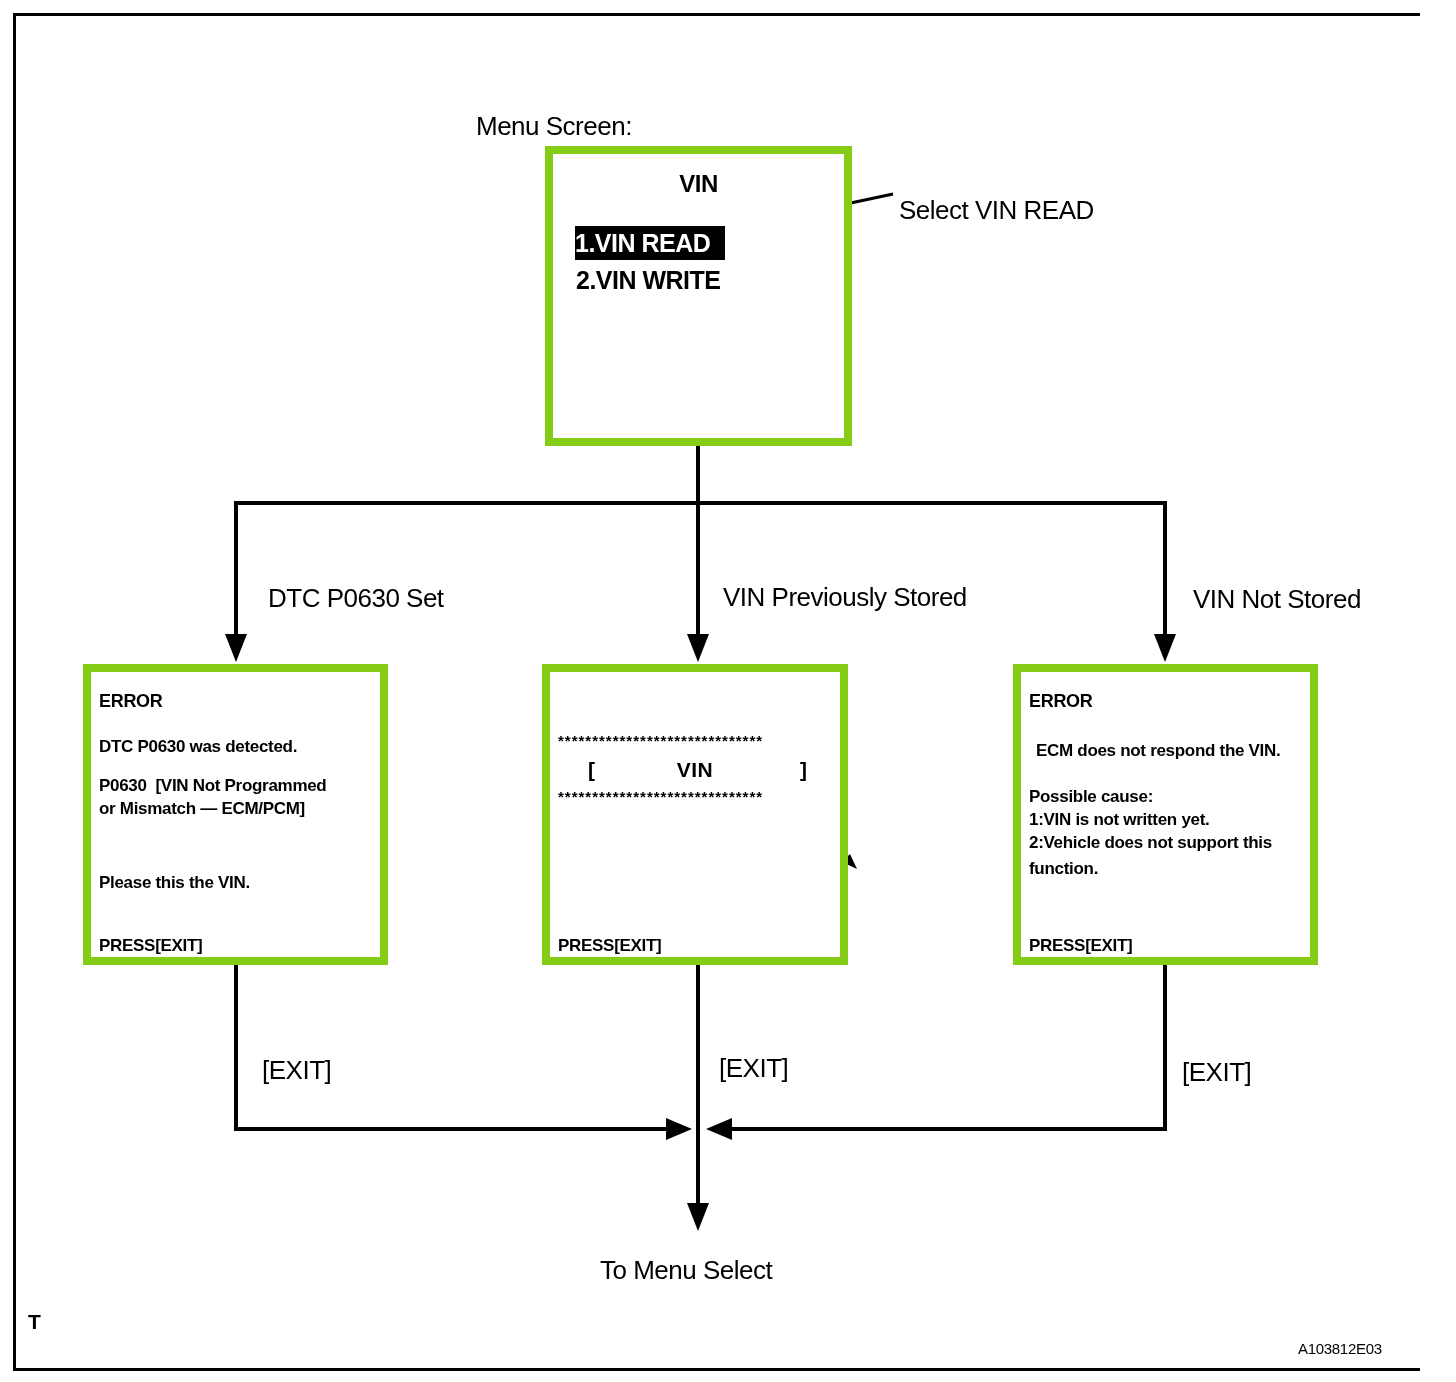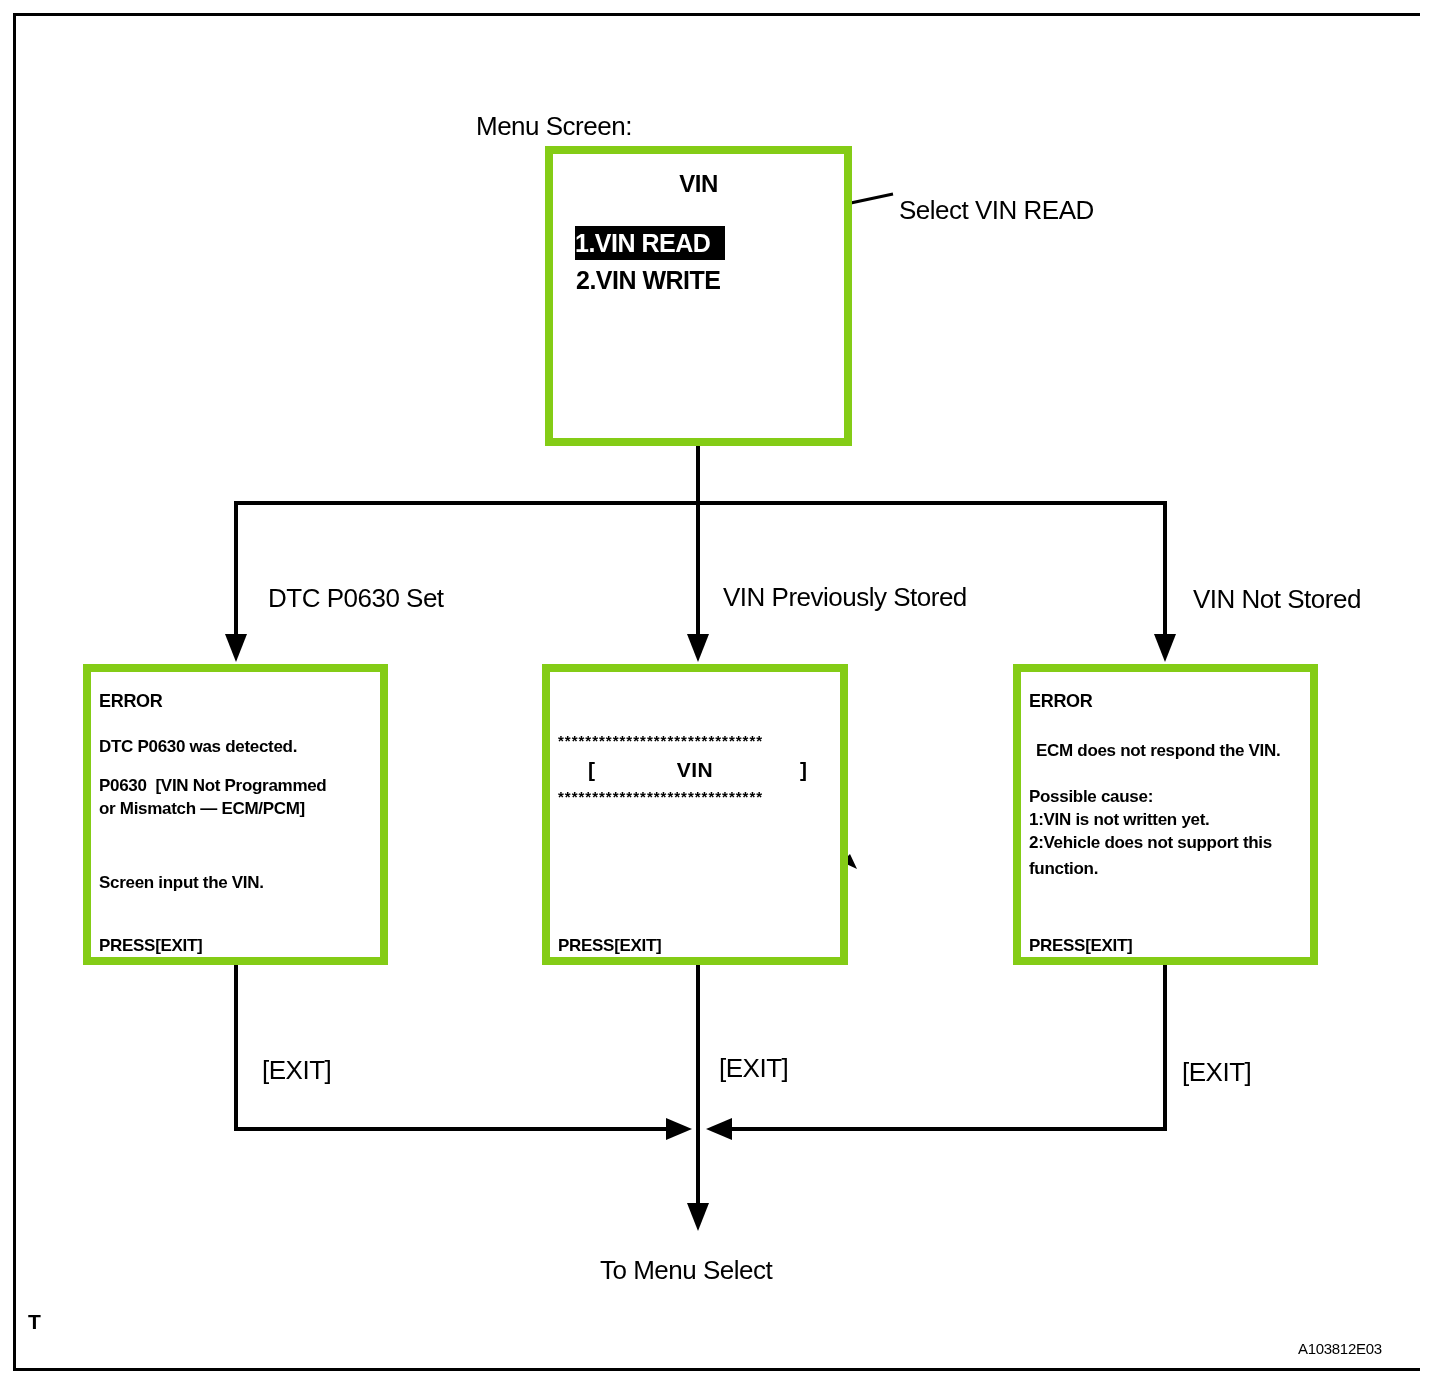--- a/index.html
+++ b/index.html
@@ -81,21 +81,21 @@
 
   <div class="annot" style="left:268px;top:584px;">DTC P0630 Set</div>
   <div class="annot" style="left:723px;top:583px;">VIN Previously Stored</div>
   <div class="annot" style="left:1193px;top:585px;">VIN Not Stored</div>
 
   <div class="screenbox box-left">
     <div class="bline btitle" style="top:18px;">ERROR</div>
     <div class="bline" style="top:64px;">DTC P0630 was detected.</div>
     <div class="bline" style="top:103px;">P0630  [VIN Not Programmed</div>
     <div class="bline" style="top:126px;">or Mismatch — ECM/PCM]</div>
-    <div class="bline" style="top:200px;">Screen input the VIN.</div>
+    <div class="bline" style="top:200px;">Please this the VIN.</div>
     <div class="bline" style="top:263px;">PRESS[EXIT]</div>
   </div>
 
   <div class="screenbox box-mid">
     <div class="bline stars" style="top:60px;">******************************</div>
     <div class="vinrow">
       <span class="br-open">[</span>
       <span class="vin-ctr">VIN</span>
       <span class="br-close">]</span>
     </div>

